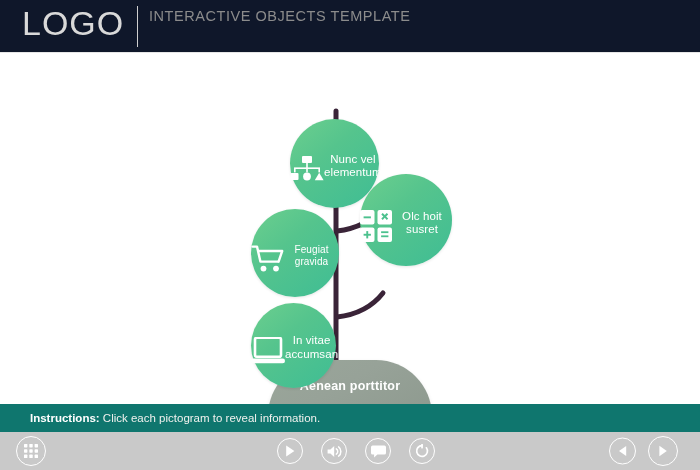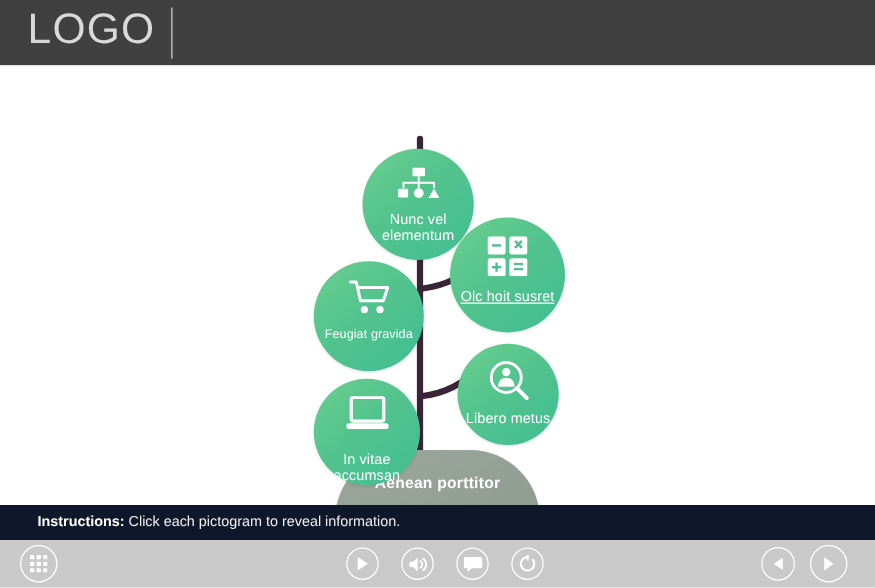--- a/index.html
+++ b/index.html
@@ -5,21 +5,21 @@
   html,body{margin:0;padding:0;}
   body{
     width:700px;height:470px;overflow:hidden;
     background:#ffffff;
     font-family:"Liberation Sans", sans-serif;
     -webkit-font-smoothing:antialiased;
   }
   .stage{position:relative;width:700px;height:470px;background:#fff;}
 
   
-  .header{position:absolute;left:0;top:0;width:700px;height:53px;background:#404040;}
+  .header{position:absolute;left:0;top:0;width:700px;height:53px;background:#0f172a;}
   .logo{
     position:absolute;left:22px;top:4px;
     font-size:34px;letter-spacing:1px;color:#d9d9d9;
     font-family:"Liberation Sans", sans-serif;font-weight:400;
     user-select:none;
   }
   .hdr-sep{position:absolute;left:137px;top:6px;width:1px;height:41px;background:#cfcfcf;}
   .hdr-title{
     position:absolute;left:149px;top:8px;
     font-size:14.5px;letter-spacing:.55px;color:#8c8c8c;font-weight:400;
@@ -46,54 +46,54 @@
   .dome-label{
     position:absolute;left:0;right:0;top:19px;text-align:center;
     color:#ffffff;font-size:12.5px;font-weight:bold;letter-spacing:.2px;
   }
 
   
   .node{
     position:absolute;border-radius:50%;
     background:linear-gradient(140deg,#6ccf8e 0%,#55c48d 40%,#3fbd94 100%);
     box-shadow:0 1px 3px rgba(0,0,0,.10);
-    display:flex;flex-direction:column;align-items:center;justify-content:flex-start;
+    display:flex;flex-direction:row;align-items:center;justify-content:flex-start;
     cursor:pointer;
   }
   .node .ico{display:block;}
   .node .lbl{
     color:#ffffff;text-align:center;line-height:1.15;
     font-weight:400;letter-spacing:.1px;
   }
 
   
   #n1{left:290px;top:66px;width:89px;height:89px;}
   #n1 .ico{margin-top:15px;}
   #n1 .lbl{margin-top:5px;font-size:11.5px;}
 
   #n2{left:360px;top:121px;width:92px;height:92px;}
   #n2 .ico{margin-top:15px;}
-  #n2 .lbl{margin-top:6px;font-size:11.5px;text-decoration:underline;}
+  #n2 .lbl{margin-top:6px;font-size:11.5px;}
 
   #n3{left:251px;top:156px;width:88px;height:88px;}
   #n3 .ico{margin-top:15px;}
   #n3 .lbl{margin-top:5px;font-size:10px;}
 
   #n4{left:366px;top:222px;width:81px;height:81px;}
   #n4 .ico{margin-top:13px;}
   #n4 .lbl{margin-top:4px;font-size:11.5px;}
 
   #n5{left:251px;top:250px;width:85px;height:85px;justify-content:space-between;}
   #n5 .ico{margin-top:14px;}
   #n5 .lbl{margin-top:4px;font-size:11.5px;}
 
   
   .instr{
     position:absolute;left:0;top:404px;width:700px;height:28px;
-    background:#0f172a;display:flex;align-items:center;
+    background:#0f766e;display:flex;align-items:center;
   }
   .instr-inner{margin-left:30px;font-size:11.5px;color:#f0f1ee;white-space:nowrap;}
   .instr-inner b{color:#ffffff;font-weight:bold;}
 
   
   .player{
     position:absolute;left:0;top:432px;width:700px;height:38px;
     background:#c9c9c9;
   }
   .pbtn{
@@ -113,20 +113,21 @@
   .pbtn svg{display:block;}
 </style>
 </head>
 <body>
 
 <div class="stage">
 
   <div class="header">
     <div class="logo">LOGO</div>
     <div class="hdr-sep"></div>
+    <div class="hdr-title">INTERACTIVE OBJECTS TEMPLATE</div>
     <div class="hdr-rule"></div>
   </div>
 
   <div class="canvas">
 
     <svg class="tree-svg" viewBox="0 0 700 351">
       <g fill="none" stroke="#3a2438" stroke-width="5" stroke-linecap="round">
 
         <path d="M336 58 L336 312"></path>
 
@@ -194,33 +195,20 @@
           </g>
           <g fill="#ffffff">
             <circle cx="12.5" cy="23.6" r="2.9"></circle>
             <circle cx="25" cy="23.6" r="2.9"></circle>
           </g>
         </svg>
       </span>
       <span class="lbl">Feugiat gravida</span>
     </div>
 
-    <div class="node" id="n4">
-      <span class="ico">
-        <svg width="32" height="32" viewBox="0 0 32 32">
-          <circle cx="14" cy="14" r="12" fill="none" stroke="#ffffff" stroke-width="2.3"></circle>
-          <path d="M22.6 22.6 L30.5 30.5" stroke="#ffffff" stroke-width="3.2" stroke-linecap="round"></path>
-          <g fill="#ffffff">
-            <circle cx="14" cy="9.6" r="3.3"></circle>
-            <path d="M7.4 21.4 C 7.4 16.6, 10.4 14.1, 14 14.1 C 17.6 14.1, 20.6 16.6, 20.6 21.4 Z"></path>
-          </g>
-        </svg>
-      </span>
-      <span class="lbl">Libero metus</span>
-    </div>
 
     <div class="node" id="n5">
       <span class="ico">
         <svg width="34" height="27" viewBox="0 0 34 27">
           <rect x="4" y="0.8" width="26" height="19" rx="1.8" fill="none" stroke="#ffffff" stroke-width="2.6"></rect>
           <rect x="0" y="21.6" width="34" height="4.6" rx="2.3" fill="#ffffff"></rect>
         </svg>
       </span>
       <span class="lbl">In vitae accumsan</span>
     </div>

